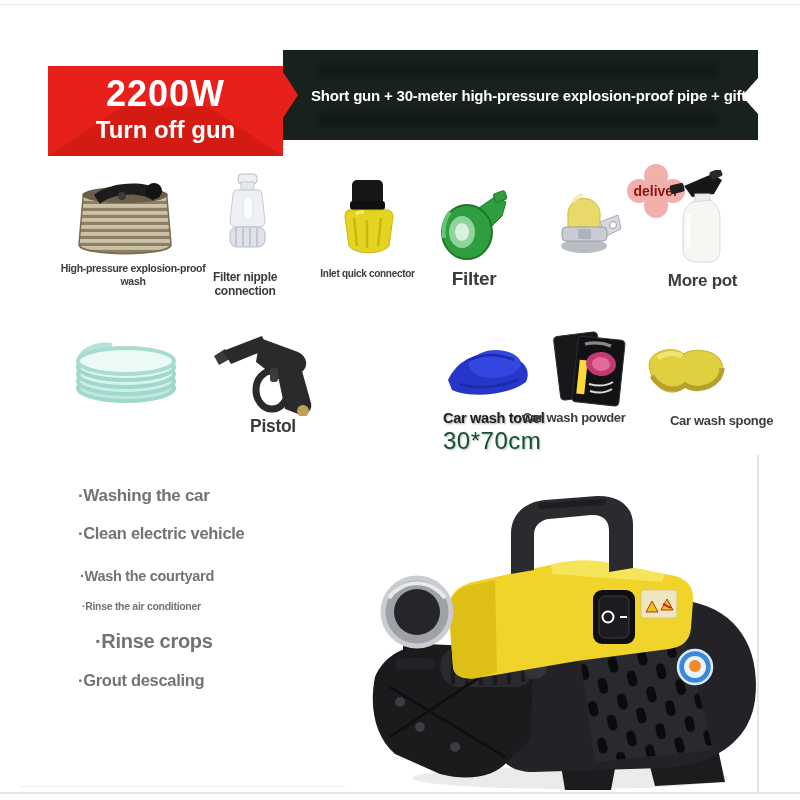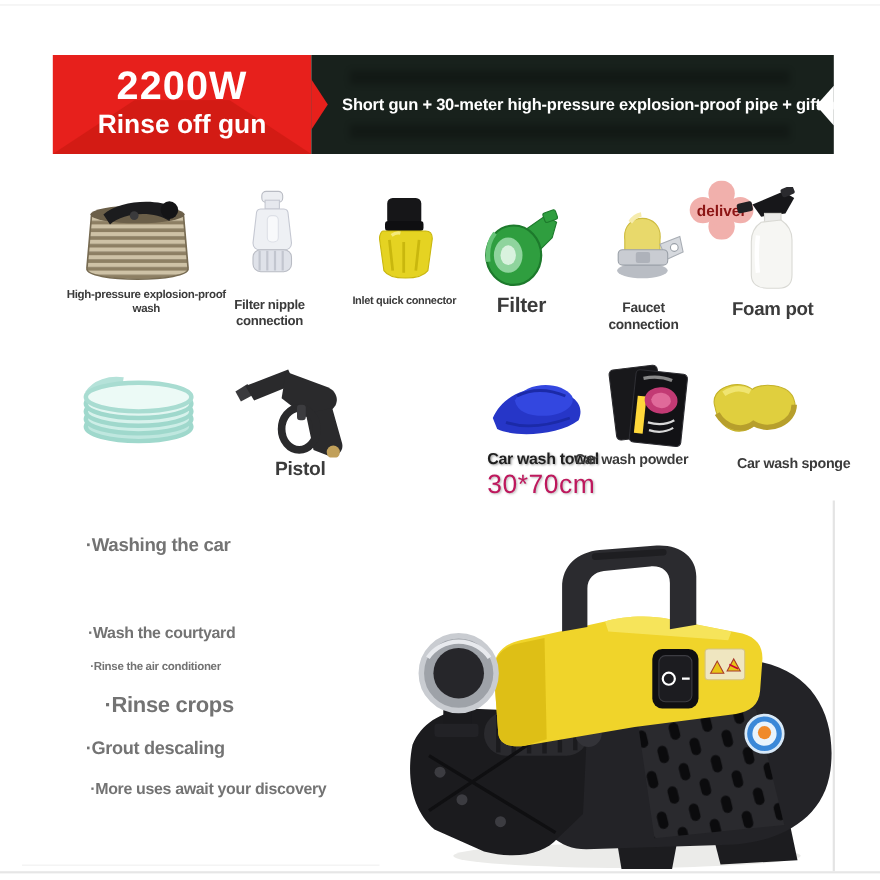--- a/index.html
+++ b/index.html
@@ -1,21 +1,21 @@
 <!DOCTYPE html>
 <html><head>
 <meta charset="utf-8">
 <style>
   html,body{margin:0;padding:0;background:#fff;}
   body{font-family:"Liberation Sans",sans-serif;}
   .canvas{position:relative;width:800px;height:800px;background:#ffffff;overflow:hidden;}
   .abs{position:absolute;}
 
   
-  .banner-red{left:48px;top:50px;width:235px;height:90px;background:#e7201c;overflow:hidden;}
+  .banner-red{left:48px;top:66px;width:235px;height:90px;background:#e7201c;overflow:hidden;}
   .banner-red .wedge{position:absolute;left:0;bottom:0;width:100%;height:55%;
     background:#c2170f;opacity:.55;clip-path:polygon(32% 0,68% 0,100% 100%,0 100%);}
   .power{position:relative;margin-top:7px;text-align:center;color:#fff;
     font-size:36px;font-weight:800;letter-spacing:1px;}
   .power-label{position:relative;text-align:center;color:#fff;font-size:24px;font-weight:700;margin-top:1px;}
   .banner-dark{left:283px;top:50px;width:475px;height:90px;background:#18211c;
     display:flex;align-items:center;overflow:hidden;}
   .promo{color:#fff;font-weight:700;font-size:15px;padding-left:28px;white-space:nowrap;letter-spacing:-.2px;}
   .ghost{position:absolute;background:#000;opacity:.22;filter:blur(3px);}
   .red-arrow{left:283px;top:72px;width:0;height:0;border-top:23px solid transparent;
@@ -26,40 +26,40 @@
   
   .line-top{left:0;top:4px;width:800px;height:1px;background:#eeeeee;}
   .vline-right{left:757px;top:455px;width:2px;height:337px;background:#e4e4e4;}
   .hline-bottom{left:0;top:792px;width:800px;height:2px;background:#e6e6e6;}
   .hline-leftbox{left:20px;top:786px;width:325px;height:1px;background:#efefef;}
 
   
   .acc-label{position:absolute;color:#3b3b3b;font-weight:700;text-align:center;
     line-height:1.2;letter-spacing:-.3px;}
   .towel-label{color:#1f1f1f;text-shadow:1px 1px 2px rgba(40,40,40,.45);text-align:left;}
-  .towel-size{position:absolute;color:#be185d;font-weight:400;font-size:24px;
+  .towel-size{position:absolute;color:#14532d;font-weight:400;font-size:24px;
     letter-spacing:.5px;text-shadow:1px 1px 2px rgba(60,60,60,.35);text-align:left;}
 
   
   .use{position:absolute;color:#737373;font-weight:700;letter-spacing:-.3px;white-space:nowrap;}
 </style>
 </head>
 <body>
 
 <div class="canvas">
 
   <div class="abs line-top"></div>
   <div class="abs vline-right"></div>
   <div class="abs hline-bottom"></div>
   <div class="abs hline-leftbox"></div>
 
   <div class="abs banner-red">
     <div class="wedge"></div>
     <div class="power">2200W</div>
-    <div class="power-label">Rinse off gun</div>
+    <div class="power-label">Turn off gun</div>
   </div>
   <div class="abs banner-dark">
     <div class="ghost" style="left:35px;top:14px;width:400px;height:13px;"></div>
     <div class="ghost" style="left:35px;top:63px;width:400px;height:13px;"></div>
     <span class="promo">Short gun + 30-meter high-pressure explosion-proof pipe + gift package</span>
   </div>
   <div class="abs red-arrow"></div>
   <div class="abs white-notch"></div>
 
   <svg class="abs" style="left:70px;top:176px;" width="110" height="86" viewBox="0 0 110 86">
@@ -108,42 +108,41 @@
 
   <svg class="abs" style="left:548px;top:182px;" width="74" height="86" viewBox="0 0 74 86">
     <ellipse cx="36" cy="64" rx="23" ry="7" fill="#b9bdc4"></ellipse>
     <path d="M20,36 C17,10 55,10 52,36 L52,46 C52,54 20,54 20,46 Z" fill="#e8d96b" stroke="#cdbb3f"></path>
     <path d="M25,20 q4,-6 10,-7" stroke="#f6ecae" stroke-width="4" fill="none"></path>
     <polygon points="52,40 70,33 73,47 58,54" fill="#d6d9de" stroke="#a8adb4"></polygon>
     <circle cx="65" cy="43" r="3.5" fill="#ffffff" stroke="#9aa0a8"></circle>
     <rect x="14" y="45" width="45" height="14" rx="4" fill="#c9ccd2" stroke="#9aa0a8"></rect>
     <rect x="30" y="47" width="13" height="10" rx="2" fill="#aeb2ba"></rect>
   </svg>
-  <div class="acc-label" style="left:534px;top:273px;width:102px;font-size:12.5px;">Faucet connection</div>
 
   <svg class="abs" style="left:626px;top:164px;" width="60" height="54" viewBox="0 0 60 54">
     <g fill="#f0a8a4" opacity="0.9">
       <circle cx="30" cy="12" r="12"></circle>
       <circle cx="30" cy="42" r="12"></circle>
       <circle cx="13" cy="27" r="12"></circle>
       <circle cx="47" cy="27" r="12"></circle>
       <circle cx="30" cy="27" r="15"></circle>
     </g>
     <text x="30" y="32" text-anchor="middle" font-size="14" font-weight="bold" fill="#8c1414">deliver</text>
   </svg>
 
   <svg class="abs" style="left:668px;top:170px;" width="66" height="94" viewBox="0 0 66 94">
     <polygon points="16,16 44,4 54,10 46,24 24,27" fill="#17171a"></polygon>
     <rect x="2" y="14" width="14" height="9" rx="2" fill="#202023" transform="rotate(-12 9 18)"></rect>
     <rect x="42" y="0" width="12" height="8" rx="2" fill="#2a2a2e" transform="rotate(-22 48 4)"></rect>
     <rect x="27" y="24" width="15" height="9" fill="#ececea" stroke="#d5d5d0"></rect>
     <path d="M24,32 C18,36 15,42 15,50 L15,80 C15,88 21,92 29,92 L40,92 C48,92 52,88 52,80 L52,48 C52,40 48,34 42,30 Z" fill="#f6f6f3" stroke="#d9d9d4"></path>
     <path d="M21,44 q-2,18 0,34" stroke="#ffffff" stroke-width="4" fill="none"></path>
   </svg>
-  <div class="acc-label" style="left:655px;top:271px;width:95px;font-size:17px;">Foam pot</div>
+  <div class="acc-label" style="left:655px;top:271px;width:95px;font-size:17px;">More pot</div>
 
   <svg class="abs" style="left:66px;top:336px;" width="118" height="74" viewBox="0 0 118 74">
     <path d="M14,22 C20,12 34,8 46,10" stroke="#b5e2d9" stroke-width="6" fill="none"></path>
     <ellipse cx="60" cy="52" rx="48" ry="13" fill="#bfe7df" stroke="#9fd8cc" stroke-width="4"></ellipse>
     <ellipse cx="60" cy="45" rx="48" ry="13" fill="#cdeee7" stroke="#9fd8cc" stroke-width="4"></ellipse>
     <ellipse cx="60" cy="38" rx="48" ry="13" fill="#d8f2ec" stroke="#9fd8cc" stroke-width="4"></ellipse>
     <ellipse cx="60" cy="31" rx="48" ry="13" fill="#e2f6f1" stroke="#9fd8cc" stroke-width="4"></ellipse>
     <ellipse cx="60" cy="25" rx="48" ry="13" fill="#ecfaf6" stroke="#a8dcd1" stroke-width="4"></ellipse>
   </svg>
 
@@ -178,25 +177,25 @@
   <div class="acc-label" style="left:518px;top:410px;width:112px;font-size:13px;">Car wash powder</div>
 
   <svg class="abs" style="left:638px;top:340px;" width="90" height="62" viewBox="0 0 90 62">
     <path d="M12,30 C6,12 34,4 46,14 C52,8 80,8 84,24 C90,42 64,56 48,46 C36,58 16,52 12,30 Z" fill="#e0cf3e" stroke="#c4b22a"></path>
     <path d="M14,36 C22,50 38,52 47,45 C62,54 84,44 84,28" fill="none" stroke="#b79f2c" stroke-width="5"></path>
     <path d="M20,18 q12,-8 24,-2" stroke="#f0e571" stroke-width="5" fill="none"></path>
   </svg>
   <div class="acc-label" style="left:664px;top:413px;width:115px;font-size:13px;">Car wash sponge</div>
 
   <div class="use" style="left:78px;top:486px;font-size:17px;">·Washing the car</div>
+  <div class="use" style="left:78px;top:524px;font-size:16.5px;">·Clean electric vehicle</div>
   <div class="use" style="left:80px;top:568px;font-size:14.5px;">·Wash the courtyard</div>
   <div class="use" style="left:82px;top:600px;font-size:10.5px;">·Rinse the air conditioner</div>
   <div class="use" style="left:95px;top:630px;font-size:20px;">·Rinse crops</div>
   <div class="use" style="left:78px;top:671px;font-size:16.5px;">·Grout descaling</div>
-  <div class="use" style="left:82px;top:710px;font-size:14.5px;">·More uses await your discovery</div>
 
   <svg class="abs" style="left:345px;top:462px;" width="430" height="330" viewBox="0 0 430 330">
     <defs>
       <pattern id="vents" width="30" height="38" patternUnits="userSpaceOnUse" patternTransform="rotate(-14 280 240)">
         <rect x="3" y="3" width="9" height="16" rx="4.5" fill="#0b0b0d"></rect>
         <rect x="18" y="21" width="9" height="16" rx="4.5" fill="#0b0b0d"></rect>
       </pattern>
     </defs>
 
     <ellipse cx="225" cy="316" rx="158" ry="11" fill="#ebebe9"></ellipse>

